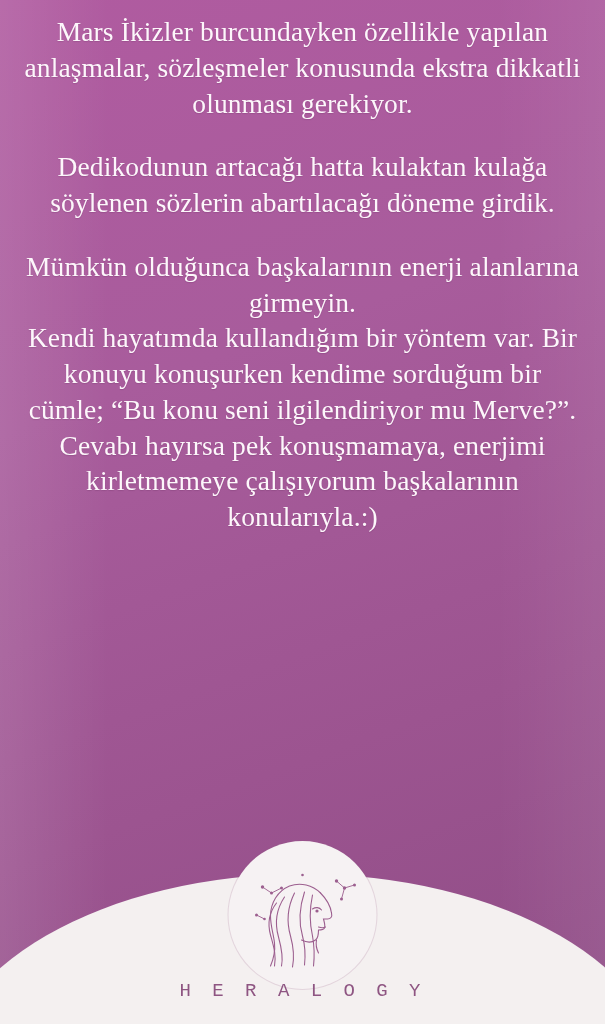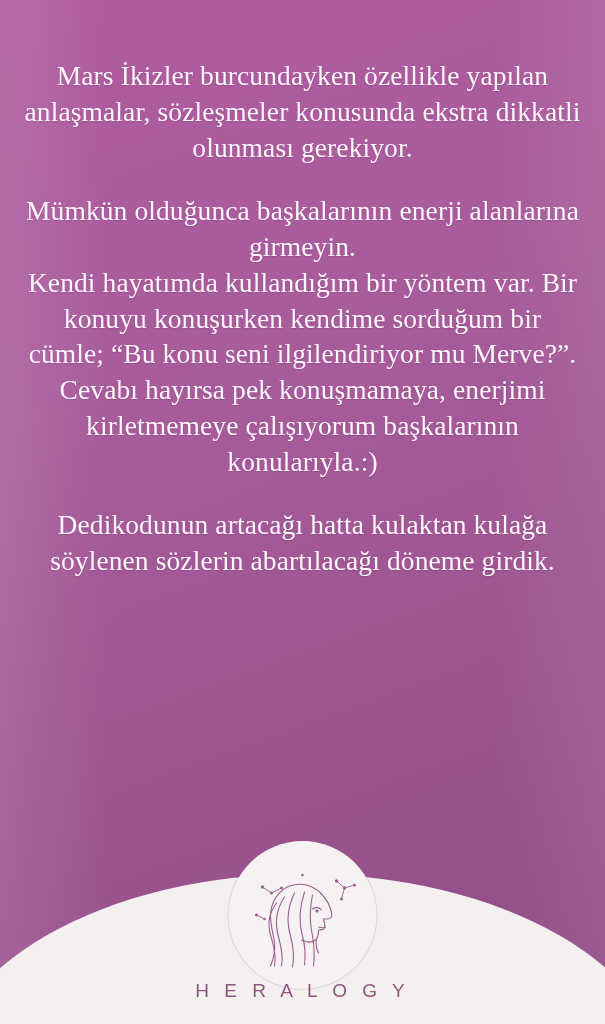--- a/index.html
+++ b/index.html
@@ -35,21 +35,20 @@
     position: absolute;
     top: 14px;
     left: 24px;
     width: 557px;
     text-align: center;
     color: #fdf7fb;
     font-size: 27.5px;
     line-height: 1.3;
     letter-spacing: 0.1px;
     text-shadow: 0 1px 1px rgba(80,30,70,0.18);
-    margin-top: 44px;
   }
 
   .para {
     margin: 0 0 28px 0;
     white-space: pre-line;
   }
   .para:last-child { margin-bottom: 0; }
 
   
   .footer-curve {
@@ -86,37 +85,37 @@
     justify-content: center;
   }
 
   .logo-circle svg { display: block; }
 
   .logo-text {
     position: absolute;
     left: 50%;
     bottom: 14px;
     transform: translateX(-50%);
-    font-family: Liberation Sans, sans-serif;
+    font-family: Liberation Mono, monospace;
     font-size: 19px;
     letter-spacing: 5px;
     color: #8e5582;
     white-space: nowrap;
   }
 </style>
 </head>
 <body>
 
 <div class="story">
 
   <div class="text-block">
     <p class="para">Mars İkizler burcundayken özellikle yapılan anlaşmalar, sözleşmeler konusunda ekstra dikkatli olunması gerekiyor.</p>
+    <p class="para">Dedikodunun artacağı hatta kulaktan kulağa söylenen sözlerin abartılacağı döneme girdik.</p>
     <p class="para">Mümkün olduğunca başkalarının enerji alanlarına girmeyin.
 Kendi hayatımda kullandığım bir yöntem var.  Bir konuyu konuşurken kendime sorduğum bir cümle; “Bu konu seni ilgilendiriyor mu Merve?”. Cevabı hayırsa pek konuşmamaya, enerjimi kirletmemeye çalışıyorum başkalarının konularıyla.:)</p>
-    <p class="para">Dedikodunun artacağı hatta kulaktan kulağa söylenen sözlerin abartılacağı döneme girdik.</p>
   </div>
 
   <div class="footer-curve"></div>
 
   <div class="logo-wrap">
     <div class="logo-circle">
       <svg width="140" height="140" viewBox="0 0 140 140" aria-hidden="true">
         <g fill="none" stroke="#9c5f8f" stroke-width="1.1" stroke-linecap="round">
 
           <path d="M88 48 c6 6 10 13 11 20 c1 4 -1 6 -4 6 l-4 0 c1 4 2 7 1 9 c-1 2 -4 2 -6 2 c0 4 0 8 -3 10 c-4 3 -10 2 -14 0"></path>

